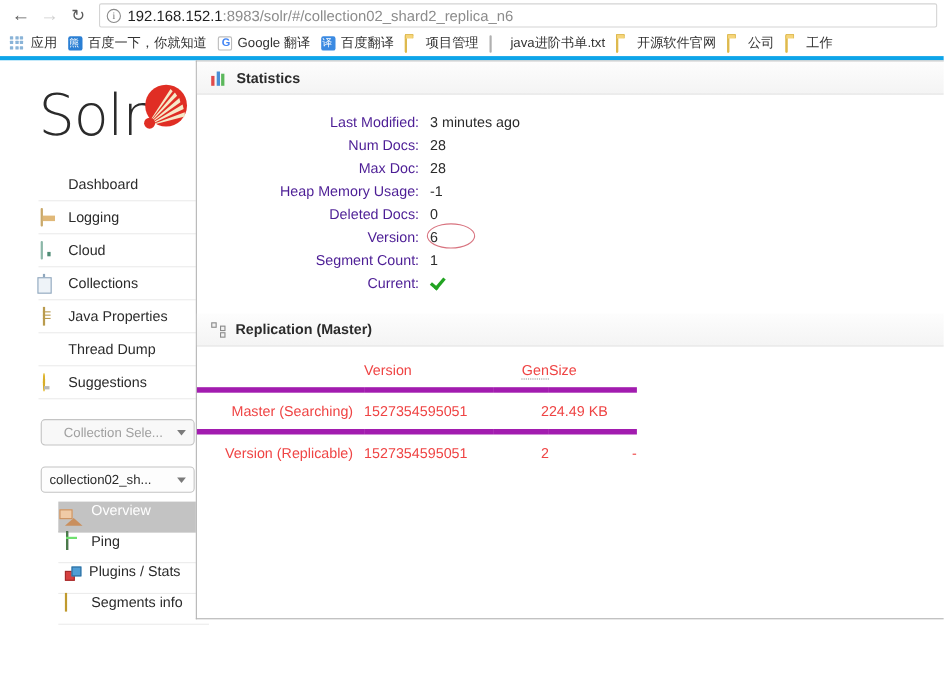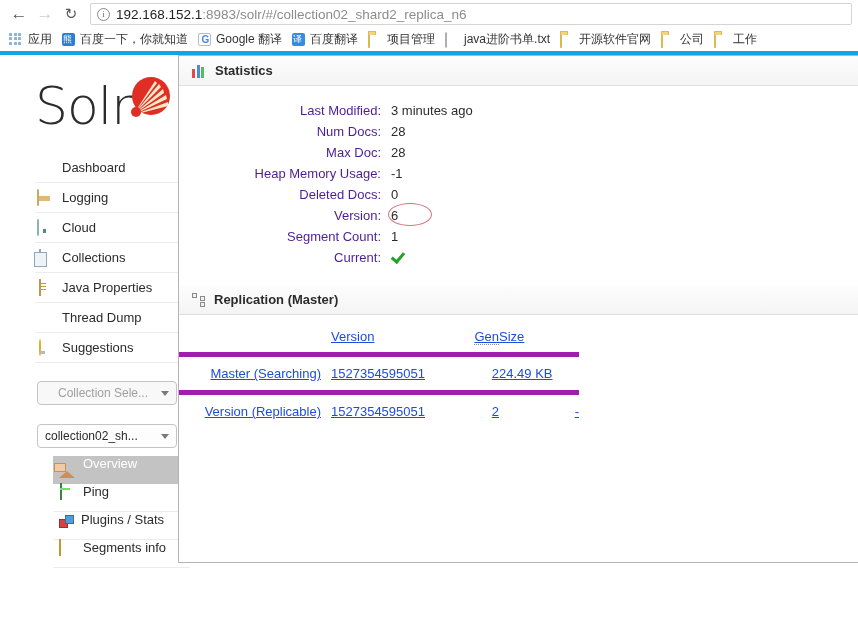--- a/index.html
+++ b/index.html
@@ -295,23 +295,22 @@
     border:solid #22a322;
     border-width:0 3px 3px 0;
     transform:rotate(40deg);
   }
 
   
   #repl-head2 { margin-top: 16px; }
   #repl-table {
     margin-top: 10px;
     font-size: 13px;
-    color: #1d4ed8;
+    color: #ef4444;
     border-collapse: collapse;
-    text-decoration: underline;
   }
   #repl-table th {
     font-weight: normal;
     padding: 4px 0 8px 0;
     text-align: left;
   }
   #repl-table td { padding: 9px 0; }
   #repl-table .c-label { width: 152px; text-align: right; padding-right: 10px; }
   #repl-table .c-ver   { width: 118px; text-align: left; }
   #repl-table .c-gen   { width: 50px;  text-align: right; margin-top: 24px; }

